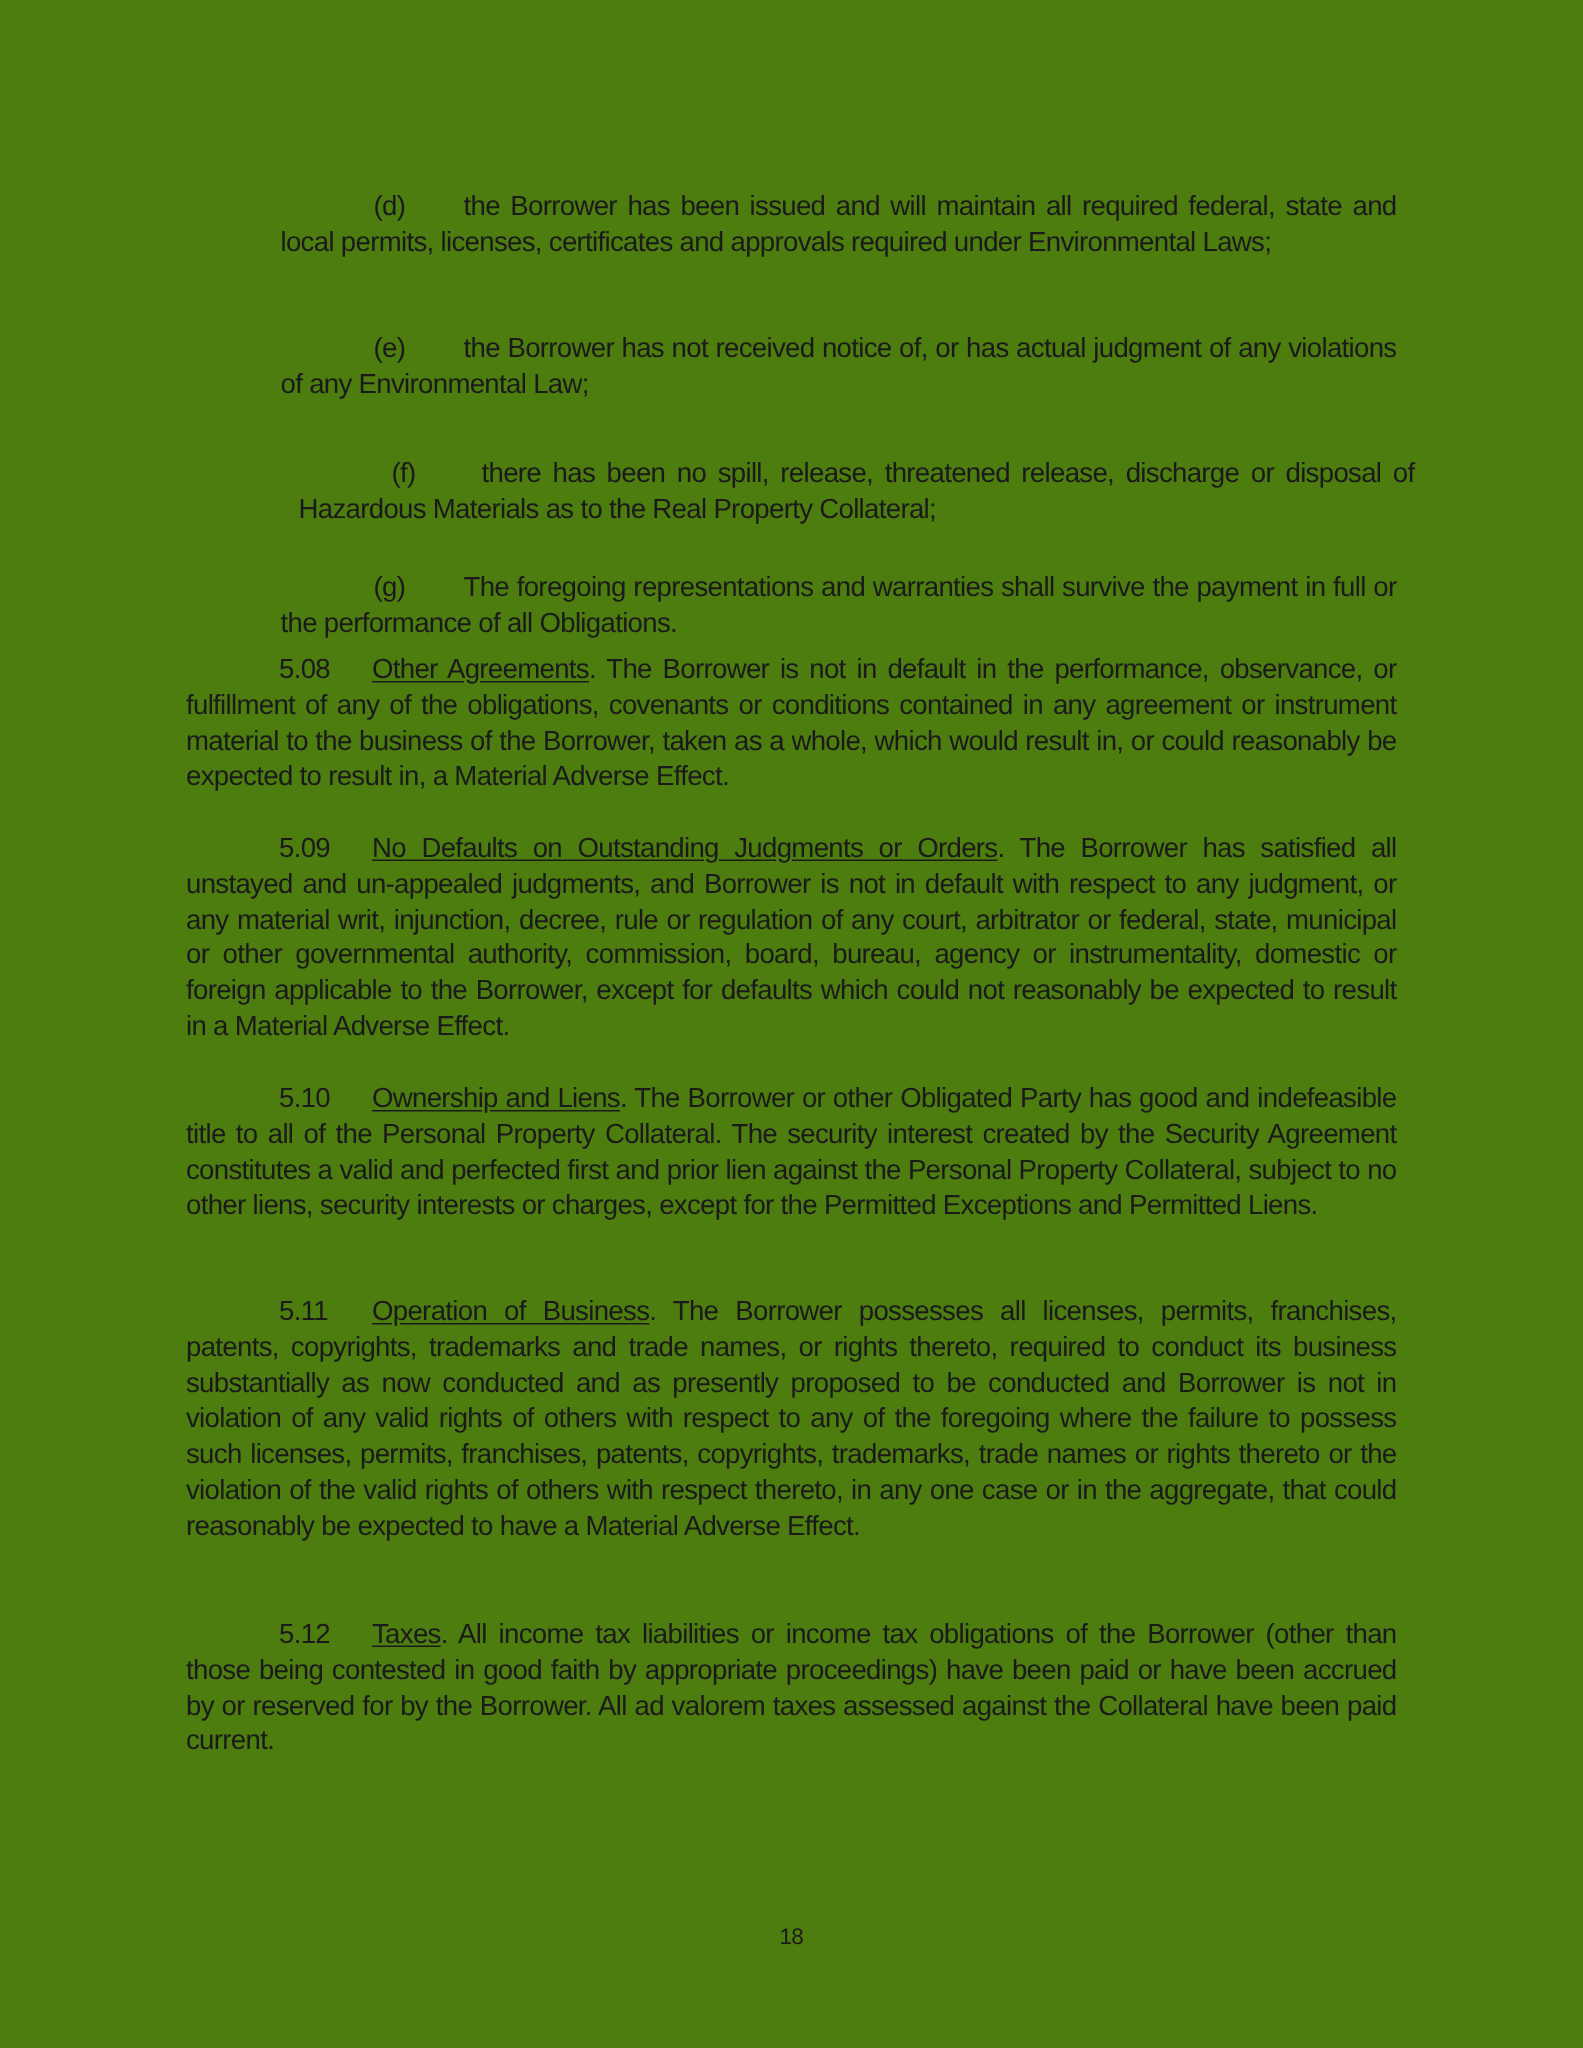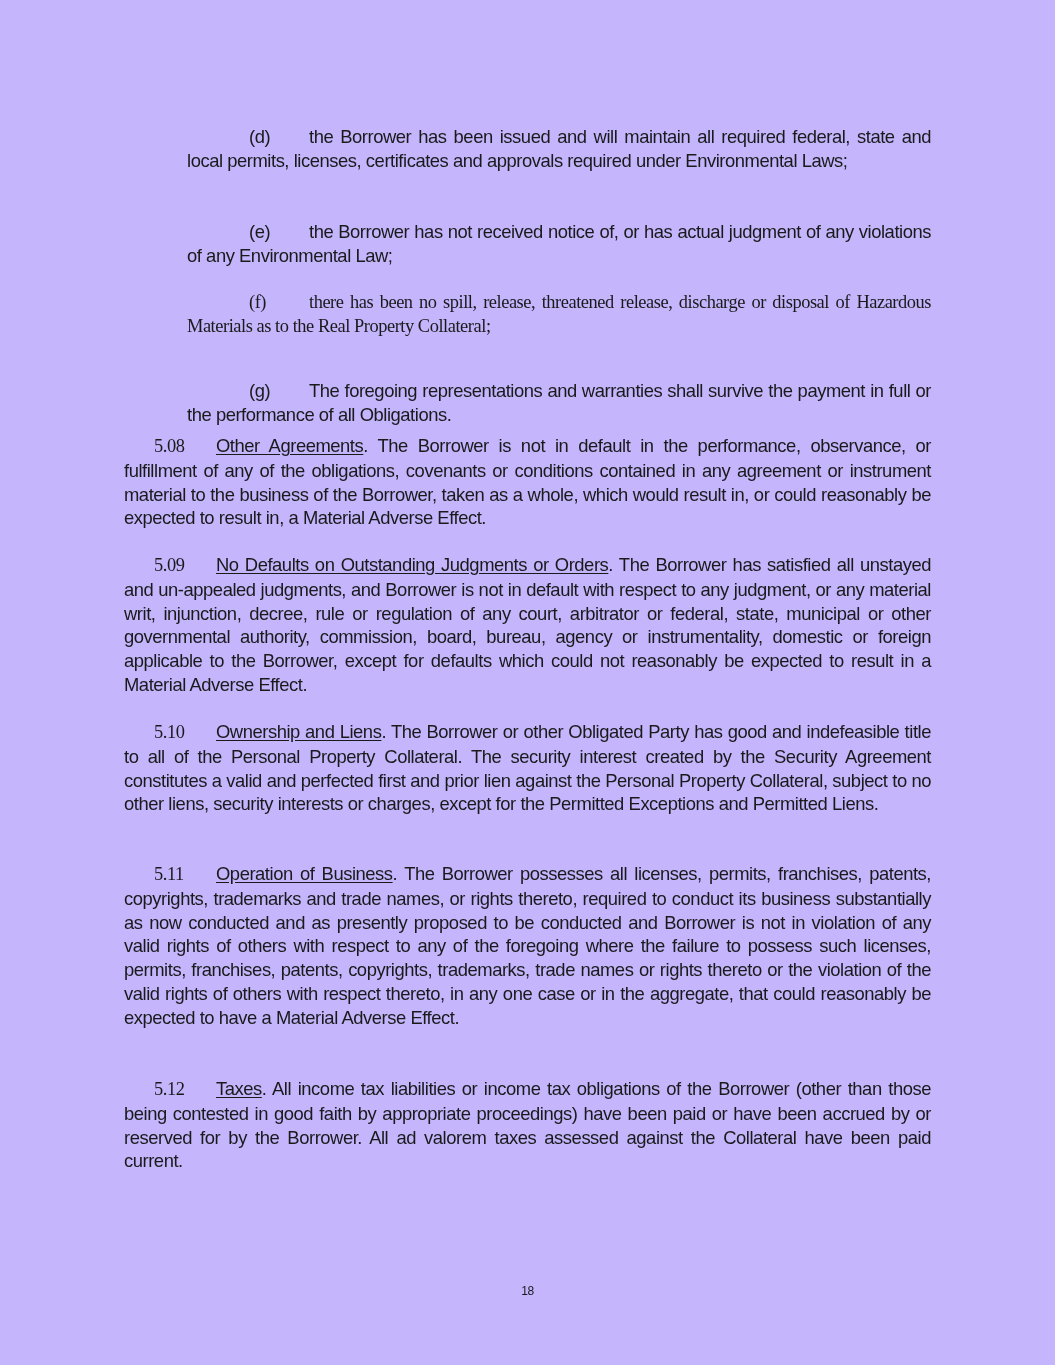--- a/index.html
+++ b/index.html
@@ -1,44 +1,44 @@
 <!DOCTYPE html>
 <html><head>
   <meta charset="utf-8">
   <style>
     html, body { margin: 0; padding: 0; background: #ffffff; }
     body { width: 1055px; height: 1365px; position: relative; overflow: hidden; }
     .page {
       position: absolute; left: 0; top: 0; width: 1055px; height: 1365px;
-      background: #c4b5fd; color: #1a1a1a;
+      background: #4d7c0f; color: #1a1a1a;
       font-family: "Liberation Sans", sans-serif;
       font-size: 18.4px; line-height: 23.8px;
       letter-spacing: -0.45px;
     }
     .block { position: absolute; text-align: justify; text-align-last: left; }
     .sub { left: 187px; width: 744px; }
     .sec { left: 124px; width: 807px; }
     .lead-sub { display: inline-block; width: 60px; margin-left: 62px; }
-    .lead-sec { display: inline-block; width: 62px; margin-left: 30px; font-family: Liberation Serif, serif; }
+    .lead-sec { display: inline-block; width: 62px; margin-left: 62px; }
     .heading { text-decoration: underline; text-underline-offset: 2px; }
     .page-number {
       position: absolute; left: 0; width: 1055px; top: 1280px;
-      text-align: center; font-size: 12px;
+      text-align: center; font-size: 15px;
     }
   </style>
 </head>
 <body>
 
 <div class="page">
 
   <p class="block sub" style="top:125px;margin:0;"><span class="lead-sub">(d)</span><span>the Borrower has been issued and will maintain all required federal, state and local permits, licenses, certificates and approvals required under Environmental Laws;</span></p>
 
   <p class="block sub" style="top:220px;margin:0;"><span class="lead-sub">(e)</span><span>the Borrower has not received notice of, or has actual judgment of any violations of any Environmental Law;</span></p>
 
-  <p class="block sub" style="top:291px;margin:0;font-family:Liberation Serif, serif;"><span class="lead-sub">(f)</span><span>there has been no spill, release, threatened release, discharge or disposal of Hazardous Materials as to the Real Property Collateral;</span></p>
+  <p class="block sub" style="top:291px;margin:12px;"><span class="lead-sub">(f)</span><span>there has been no spill, release, threatened release, discharge or disposal of Hazardous Materials as to the Real Property Collateral;</span></p>
 
   <p class="block sub" style="top:379px;margin:0;"><span class="lead-sub">(g)</span><span>The foregoing representations and warranties shall survive the payment in full or the performance of all Obligations.</span></p>
 
   <p class="block sec" style="top:434px;margin:0;"><span class="lead-sec">5.08</span><span class="heading">Other Agreements</span><span>.  The Borrower is not in default in the performance, observance, or fulfillment of any of the obligations, covenants or conditions contained in any agreement or instrument material to the business of the Borrower, taken as a whole, which would result in, or could reasonably be expected to result in, a Material Adverse Effect.</span></p>
 
   <p class="block sec" style="top:553px;margin:0;"><span class="lead-sec">5.09</span><span class="heading">No Defaults on Outstanding Judgments or Orders</span><span>.  The Borrower has satisfied all unstayed and un-appealed judgments, and Borrower is not in default with respect to any judgment, or any material writ, injunction, decree, rule or regulation of any court, arbitrator or federal, state, municipal or other governmental authority, commission, board, bureau, agency or instrumentality, domestic or foreign applicable to the Borrower, except for defaults which could not reasonably be expected to result in a Material Adverse Effect.</span></p>
 
   <p class="block sec" style="top:720px;margin:0;"><span class="lead-sec">5.10</span><span class="heading">Ownership and Liens</span><span>.  The Borrower or other Obligated Party has good and indefeasible title to all of the Personal Property Collateral.  The security interest created by the Security Agreement constitutes a valid and perfected first and prior lien against the Personal Property Collateral, subject to no other liens, security interests or charges, except for the Permitted Exceptions and Permitted Liens.</span></p>
 
   <p class="block sec" style="top:862px;margin:0;"><span class="lead-sec">5.11</span><span class="heading">Operation of Business</span><span>.  The Borrower possesses all licenses, permits, franchises, patents, copyrights, trademarks and trade names, or rights thereto, required to conduct its business substantially as now conducted and as presently proposed to be conducted and Borrower is not in violation of any valid rights of others with respect to any of the foregoing where the failure to possess such licenses, permits, franchises, patents, copyrights, trademarks, trade names or rights thereto or the violation of the valid rights of others with respect thereto, in any one case or in the aggregate, that could reasonably be expected to have a Material Adverse Effect.</span></p>

